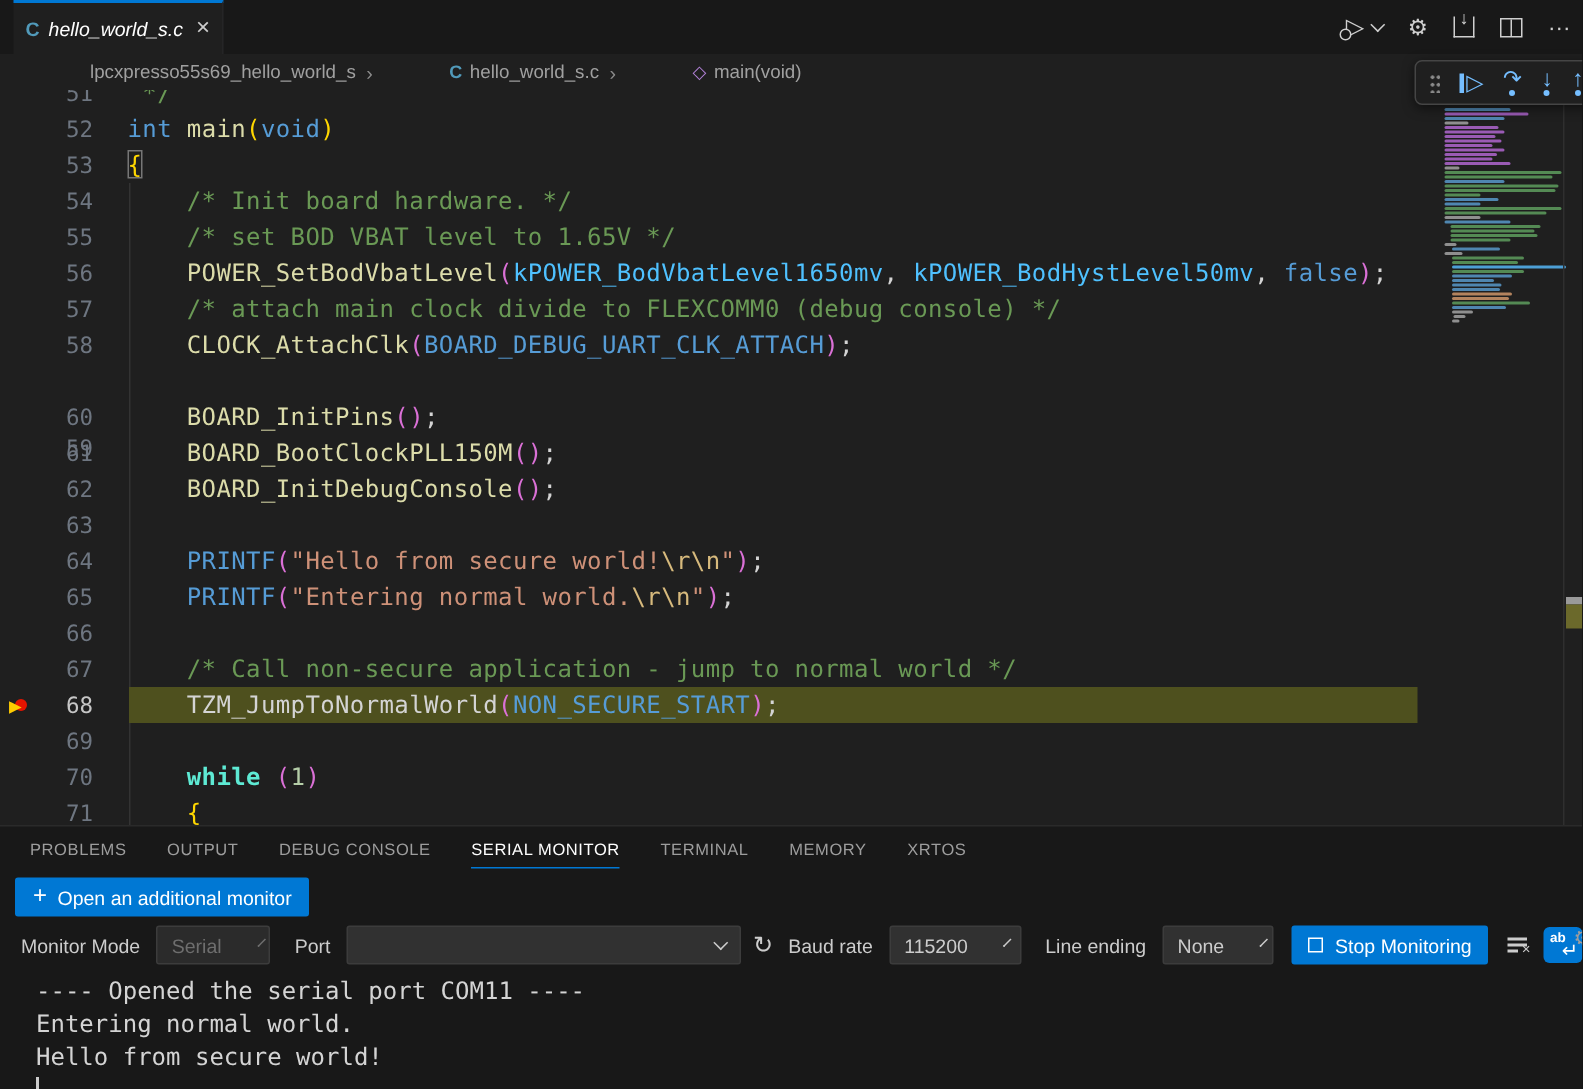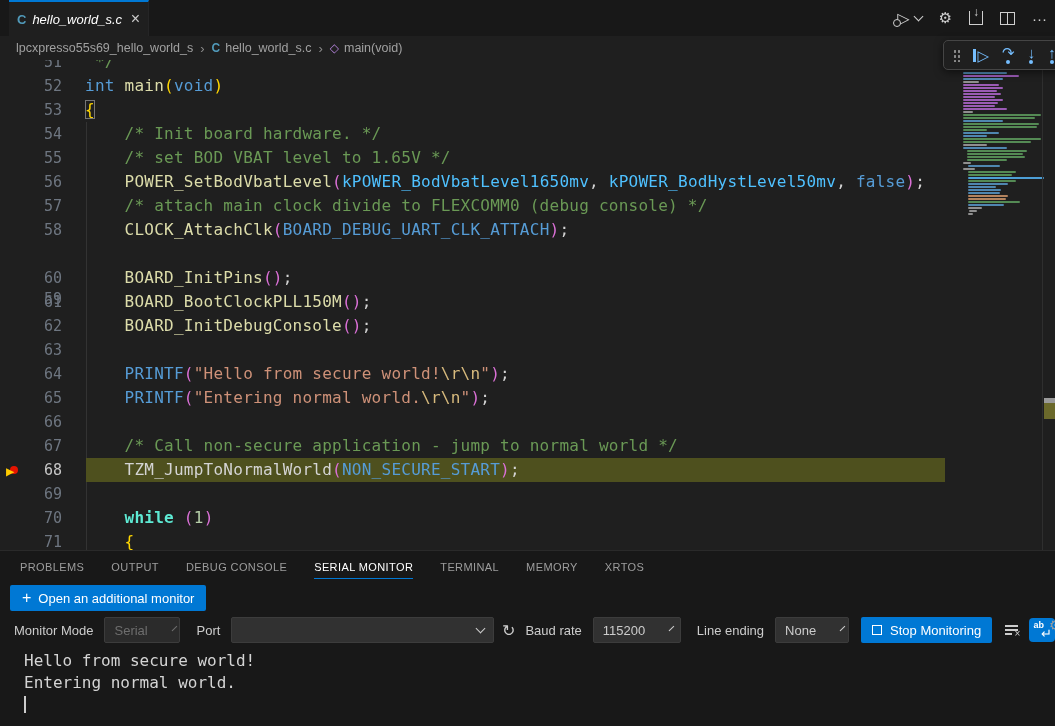--- a/index.html
+++ b/index.html
@@ -23,21 +23,21 @@
   .play-tri { font-size:16px; position:relative; }
   .play-tri::after { content:""; position:absolute; left:-4px; bottom:1px; width:6px; height:6px; border:1.2px solid #cfcfcf; border-radius:50%; background:#181818; }
   .chev { width:7px; height:7px; border-right:1.4px solid #cfcfcf; border-bottom:1.4px solid #cfcfcf; transform:rotate(45deg); margin-left:5px; margin-top:-4px; }
   .dl-box { position:relative; width:14px; height:14px; border-left:1.3px solid #cfcfcf; border-right:1.3px solid #cfcfcf; border-bottom:1.3px solid #cfcfcf; }
   .dl-box::after { content:"↓"; position:absolute; left:3px; top:-6px; font-size:12px; color:#cfcfcf; }
   .split-box { width:15px; height:13px; border:1.3px solid #cfcfcf; position:relative; }
   .split-box::after { content:""; position:absolute; left:6px; top:0; width:1.3px; height:100%; background:#cfcfcf; }
   
   .breadcrumb { position:absolute; left:0; top:36px; width:1055px; height:24px; background:#1f1f1f; display:flex; align-items:center; padding-left:16px; font-size:12.5px; color:#a0a0a0; }
   .bc-sep { margin:0 7px; color:#8a8a8a; font-size:13px; }
-  .bc-item { display:flex; align-items:flex-end; gap:5px; cursor:pointer; white-space:nowrap; }
+  .bc-item { display:flex; align-items:flex-end; gap:5px; cursor:pointer; white-space:nowrap;margin-left:44px; }
   .bc-cicon { color:#519aba; font-weight:bold; font-size:12px; }
   .bc-micon { color:#b180d7; font-size:12px; }
   
   .editor { position:absolute; left:0; top:60px; width:1055px; height:490px; overflow:hidden; background:#1f1f1f; }
   .code-row { position:absolute; left:0; width:923px; height:24px; font-family:"DejaVu Sans Mono", monospace; font-size:16px; line-height:24px; letter-spacing:.25px; white-space:pre; }
   .ln { position:absolute; left:0; top:0; width:62px; text-align:right; color:#6e7681; font-size:15px; letter-spacing:0; }
   .code-row.active .ln { color:#c6c6c6; }
   .code { position:absolute; left:85px; top:0; }
   .line-highlight { position:absolute; left:86px; top:0; width:859px; height:24px; background:#4e501e; }
   .indent-guide { position:absolute; left:86px; top:62px; width:1px; height:428px; background:#333333; }
@@ -299,16 +299,16 @@
           <span class="b b3x"></span>
           <span class="x">×</span>
       </span>
       <span class="toggle-icon">
         <span class="ab">ab</span>
           <span class="ret">↵</span>
       </span>
     </div>
     <div class="cut-icon">⚙</div>
 
-    <div class="serial-output" id="serial-output"><div>Hello from secure world!</div><div>Entering normal world.</div><div><span class="cursor-bar"></span></div></div>
+    <div class="serial-output" id="serial-output"><div>---- Opened the serial port COM11 ----</div><div>Entering normal world.</div><div>Hello from secure world!</div><div><span class="cursor-bar"></span></div></div>
   </div>
 
 </div>
 
 </body></html>

